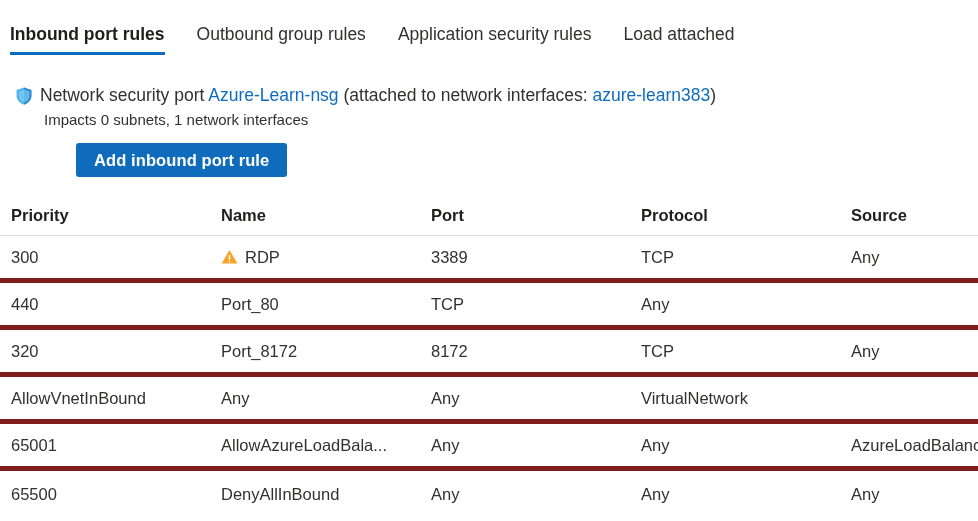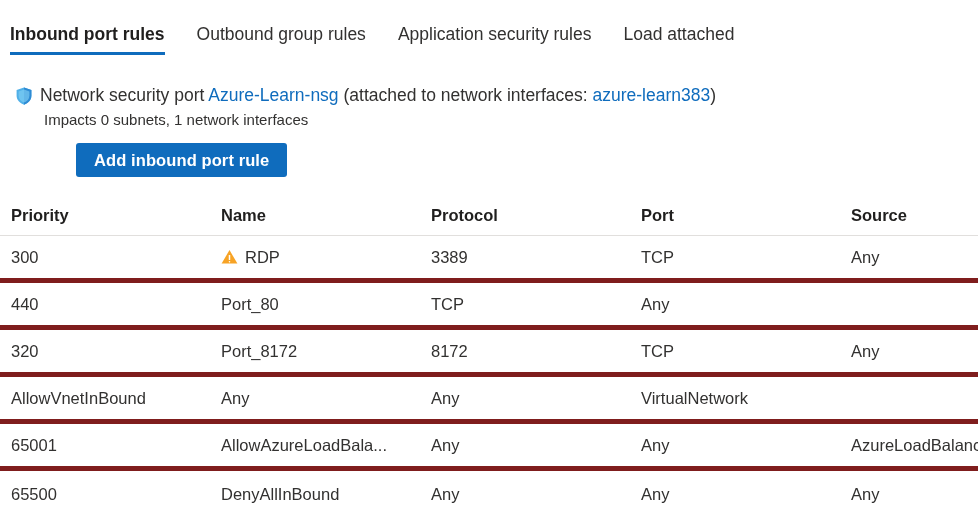--- a/index.html
+++ b/index.html
@@ -188,22 +188,22 @@
   </div>
   <div class="nsg-line2">Impacts 0 subnets, 1 network interfaces</div>
 </div>
 
 <button class="add-btn">Add inbound port rule</button>
 
 <div class="rules-table">
   <div class="rules-head">
     <div class="col">Priority</div>
     <div class="col">Name</div>
+    <div class="col">Port</div>
     <div class="col">Protocol</div>
-    <div class="col">Port</div>
     <div class="col col-source">Source</div>
   </div>
 
   <div class="rules-row">
     <div class="col">300</div>
     <div class="col">
       <svg class="warn-icon" viewBox="0 0 17 16">
         <path d="M8.5 1.1 L16.4 14.6 H0.6 Z" fill="#f7a325"></path>
         <rect x="7.75" y="6.0" width="1.5" height="5.0" rx="0.6" fill="#ffffff"></rect>
         <rect x="7.75" y="11.9" width="1.5" height="1.5" rx="0.7" fill="#ffffff"></rect>

